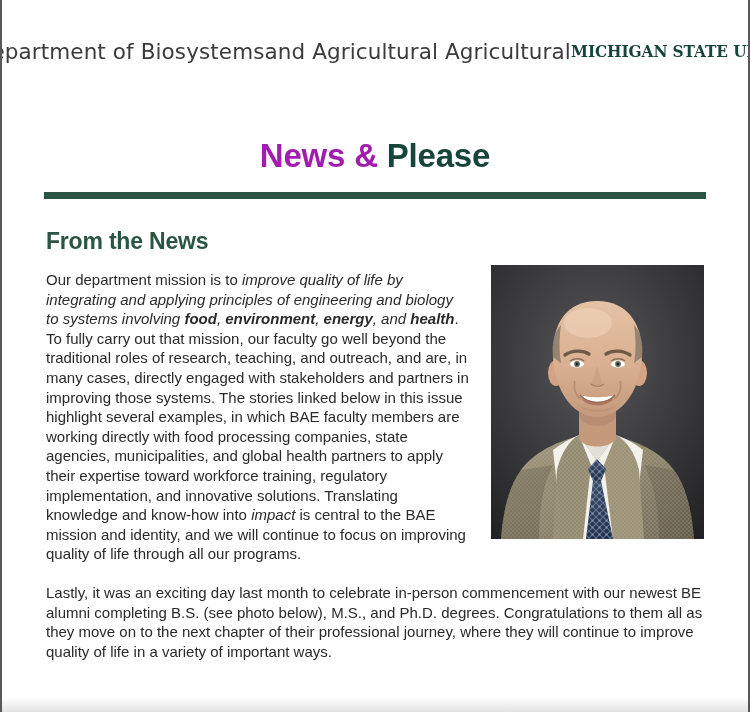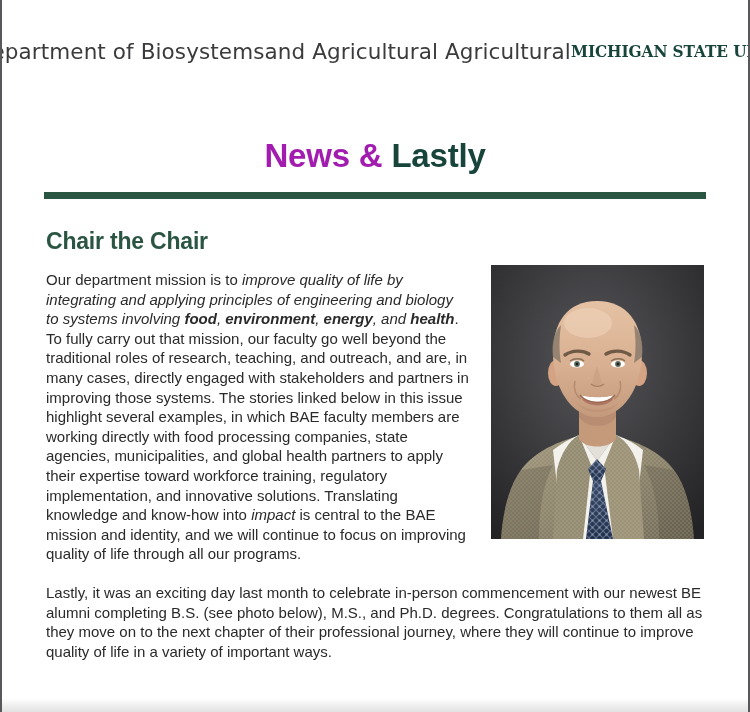--- a/index.html
+++ b/index.html
@@ -172,28 +172,28 @@
       <div class="logo-text">
         <div class="dept-line">Department of Biosystems</div>
         <div class="dept-line">and Agricultural Agricultural</div>
         <div class="univ-line">MICHIGAN STATE UNIVERSITY</div>
       </div>
 
     </div>
   </div>
 
   <div class="news-title">
-    <span class="w1">News &amp;</span><span>&nbsp;</span><span class="w2">Lastly</span>
+    <span class="w1">News &amp;</span><span>&nbsp;</span><span class="w2">Please</span>
   </div>
 
   <div class="top-rule"></div>
 
   <div class="content">
 
-    <div class="section-heading">Chair the Chair</div>
+    <div class="section-heading">From the News</div>
 
     <div class="portrait">
       <svg viewBox="0 0 213 274" preserveAspectRatio="xMidYMid slice" aria-hidden="true">
         <defs>
           <radialGradient id="bg" cx="48%" cy="35%" r="78%">
             <stop offset="0%" stop-color="#56565a"></stop>
             <stop offset="55%" stop-color="#3a3a3d"></stop>
             <stop offset="100%" stop-color="#232325"></stop>
           </radialGradient>
           <linearGradient id="skin" x1="0" y1="0" x2="0" y2="1">

